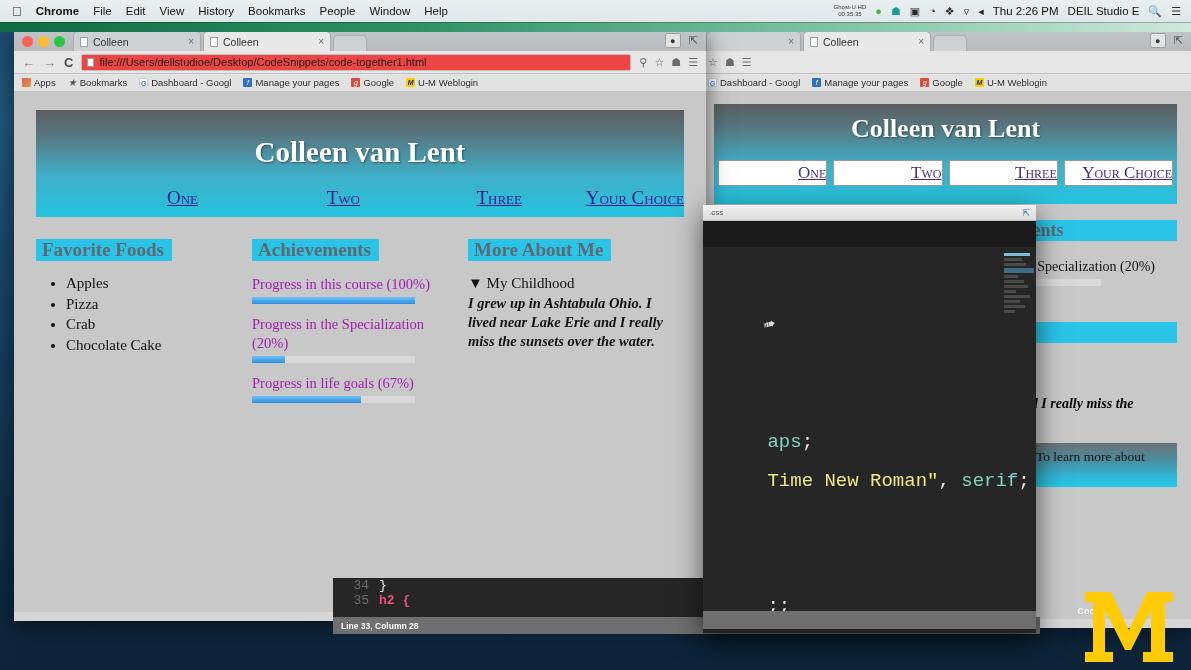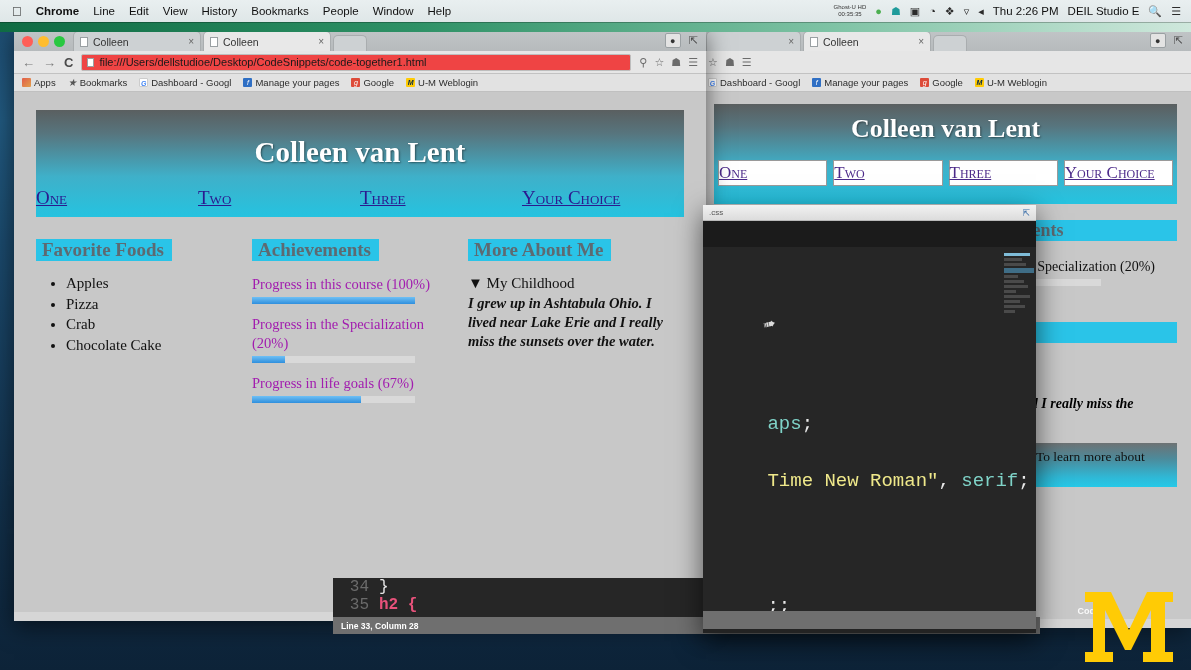--- a/index.html
+++ b/index.html
@@ -118,21 +118,21 @@
   }
   .pg-title {
     font-family: "Liberation Serif", serif;
     font-weight: bold; color: #fff; text-align: center;
     text-shadow: 1px 1px 2px rgba(0,0,0,.45);
   }
   .pg-nav { display: flex; }
   .pg-nav a {
     font-family: "Liberation Serif", serif;
     color: #2b1a8f; text-decoration: underline;
-    font-variant: small-caps; text-align: left; flex: 1 1 0;
+    font-variant: small-caps; text-align: right; flex: 1 1 0;
   }
   .sect-head {
     font-family: "Liberation Serif", serif; font-weight: bold;
     background: #2ac4e8; color: #5d6a72; display: inline-block;
     padding: 0 8px 0 6px;
   }
   .prog-track { background: #d9d9d9; height: 7px; width: 100%; }
   .prog-fill  { background: linear-gradient(180deg,#6fc0f5 0%, #2f8fdd 100%); height: 7px; }
   .pg-footer {
     background: linear-gradient(180deg, #6d7274 0%, #4d8a9a 35%, #2fb8d6 78%, #25c9e8 100%);
@@ -218,21 +218,21 @@
   
   #statusline {
     position: absolute; left: 333px; top: 617px; width: 707px; height: 17px;
     background: #6f6f6f; color:#fff; font-size: 8.5px; font-weight:bold;
     display:flex; align-items:center; padding-left: 8px; z-index: 45;
   }
   
   #codepeek {
     position: absolute; left: 333px; top: 578px; width: 380px; height: 40px;
     background: #262626; z-index: 44; overflow: hidden;
-    font-family: "Liberation Mono", monospace; font-size: 16px;
+    font-family: "Liberation Mono", monospace; font-size: 13px;
   }
   #codepeek .ln { color: #6b6b6b; display:inline-block; width: 36px; text-align:right; margin-right: 10px;}
 
   
   #mlogo { position: absolute; right: 14px; bottom: 4px; z-index: 30; }
   #mlogo svg { display:block; }
   #codeword { position: absolute; right: 91px; bottom: 54px; z-index: 29;
               color:#fff; font-size: 9px; font-weight:bold; opacity:.9; }
 
   .clip { overflow: hidden; }
@@ -244,21 +244,21 @@
   <div class="wave" style="top:480px;"></div>
   <div class="wave" style="top:528px;opacity:.7"></div>
   <div class="wave" style="top:575px;opacity:.5"></div>
   <div class="wave" style="top:624px;opacity:.35"></div>
 </div>
 
 <div id="menubar">
   <div class="mb-left">
     <span class="apple"></span>
     <span class="bold">Chrome</span>
-    <span>Line</span>
+    <span>File</span>
     <span>Edit</span>
     <span>View</span>
     <span>History</span>
     <span>Bookmarks</span>
     <span>People</span>
     <span>Window</span>
     <span>Help</span>
   </div>
   <div class="mb-right">
     <span class="mini">
@@ -385,21 +385,21 @@
       <div class="ml" style="width:14px"></div>
       <div class="ml" style="width:20px"></div>
       <div class="ml" style="width:24px"></div>
       <div class="ml" style="width:12px"></div>
       <div class="ml" style="width:26px"></div>
       <div class="ml" style="width:16px"></div>
       <div class="ml" style="width:21px"></div>
       <div class="ml" style="width:11px"></div>
     </div>
 
-    <div class="code" style="top:170px;">
+    <div class="code" style="top:188px;">
       <span class="t-kw">aps</span><span class="t-pun">;</span>
     </div>
     <div class="code" style="top:227px;">
       <span class="t-str">Time New Roman"</span><span class="t-pun">, </span><span class="t-kw">serif</span><span class="t-pun">;</span>
     </div>
     <div class="code" style="top:352px;">
       <span class="t-pun">;;</span>
     </div>
   </div>
   <div class="ed-status"></div>

